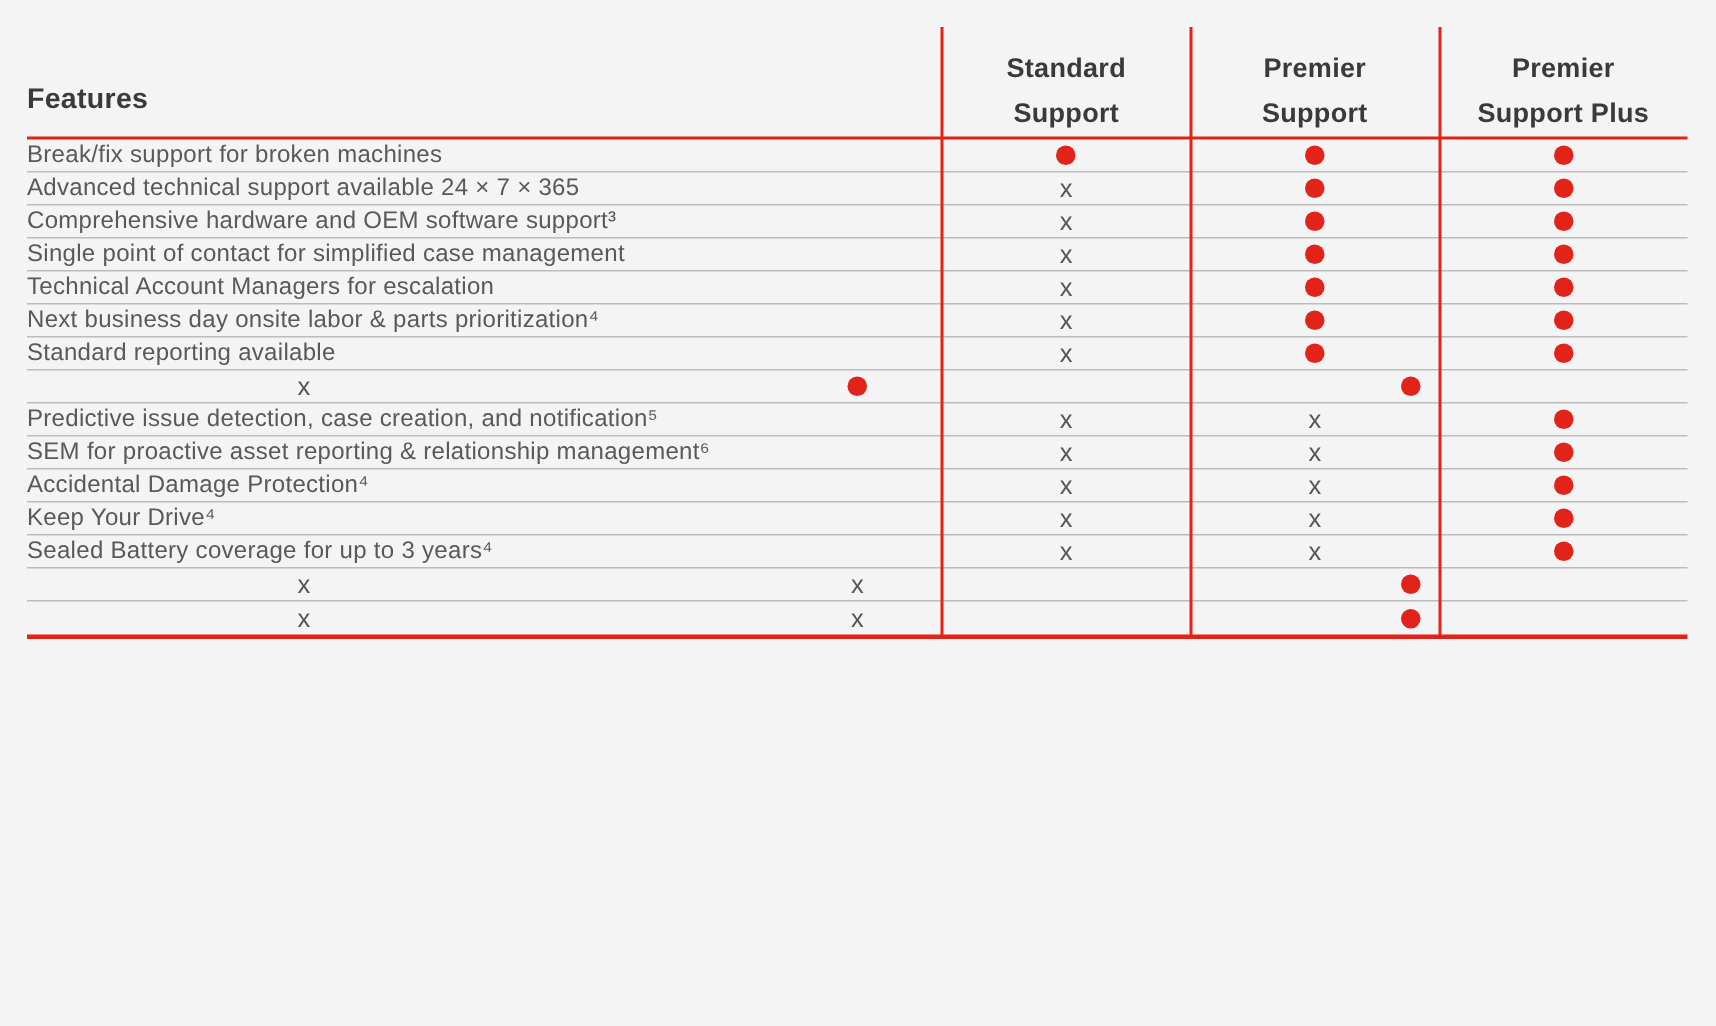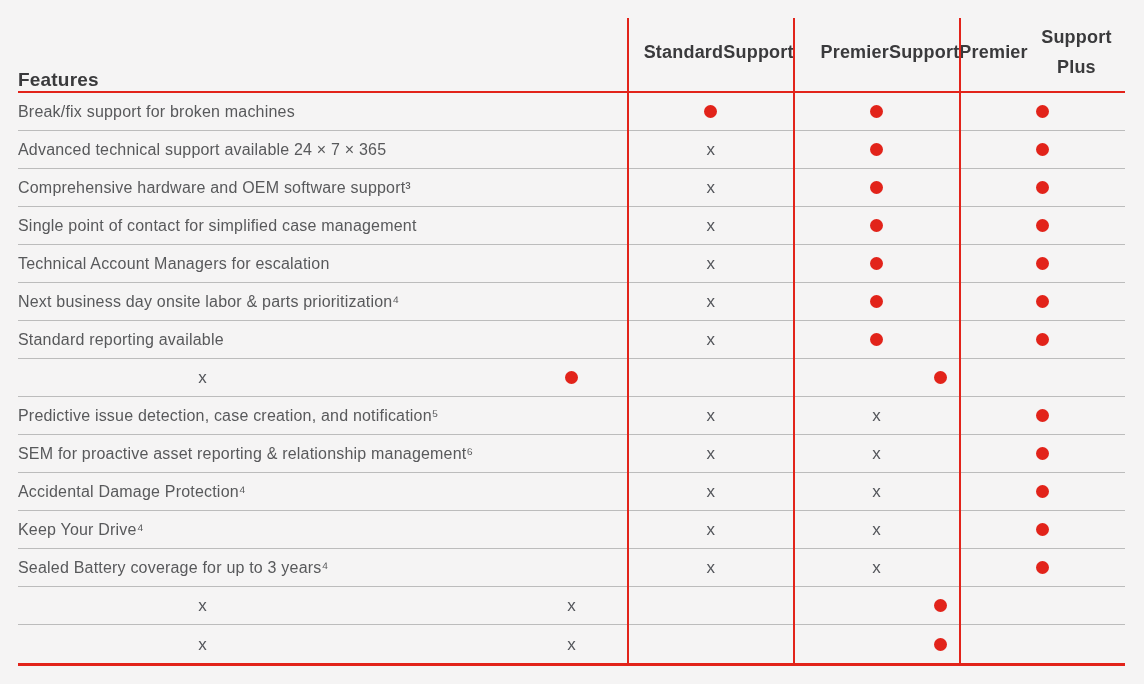--- a/index.html
+++ b/index.html
@@ -22,51 +22,51 @@
   }
   
   .header-row {
     display: flex;
     height: 77px;
   }
   .feature-header-cell {
     width: 610px;
     display: flex;
     align-items: flex-end;
-    padding-bottom: 0;
+    padding-bottom: 13px;
     box-sizing: border-box;
     font-size: 19px;
     font-weight: 700;
     color: #3a3a3c;
     letter-spacing: 0.2px;
   }
   .col-header-cell {
     flex: 1;
     display: flex;
-    flex-direction: row;
+    flex-direction: column;
     justify-content: flex-end;
     align-items: center;
     text-align: center;
     padding-bottom: 1px;
     box-sizing: border-box;
     font-size: 18px;
     font-weight: 700;
     color: #3a3a3c;
     line-height: 30px;
     letter-spacing: 0.2px;
   }
   .header-underline {
     height: 2px;
     background: var(--accent, #e2231a);
   }
   
   .table-row {
     display: flex;
     align-items: center;
-    height: 38px;
+    height: 22px;
     box-sizing: border-box;
     border-bottom: 1px solid #bcbcbc;
   }
   .table-row:last-child { border-bottom: none; }
   .feature-cell {
     width: 610px;
     font-size: 16px;
     color: #58595b;
     letter-spacing: 0.2px;
     white-space: nowrap;

